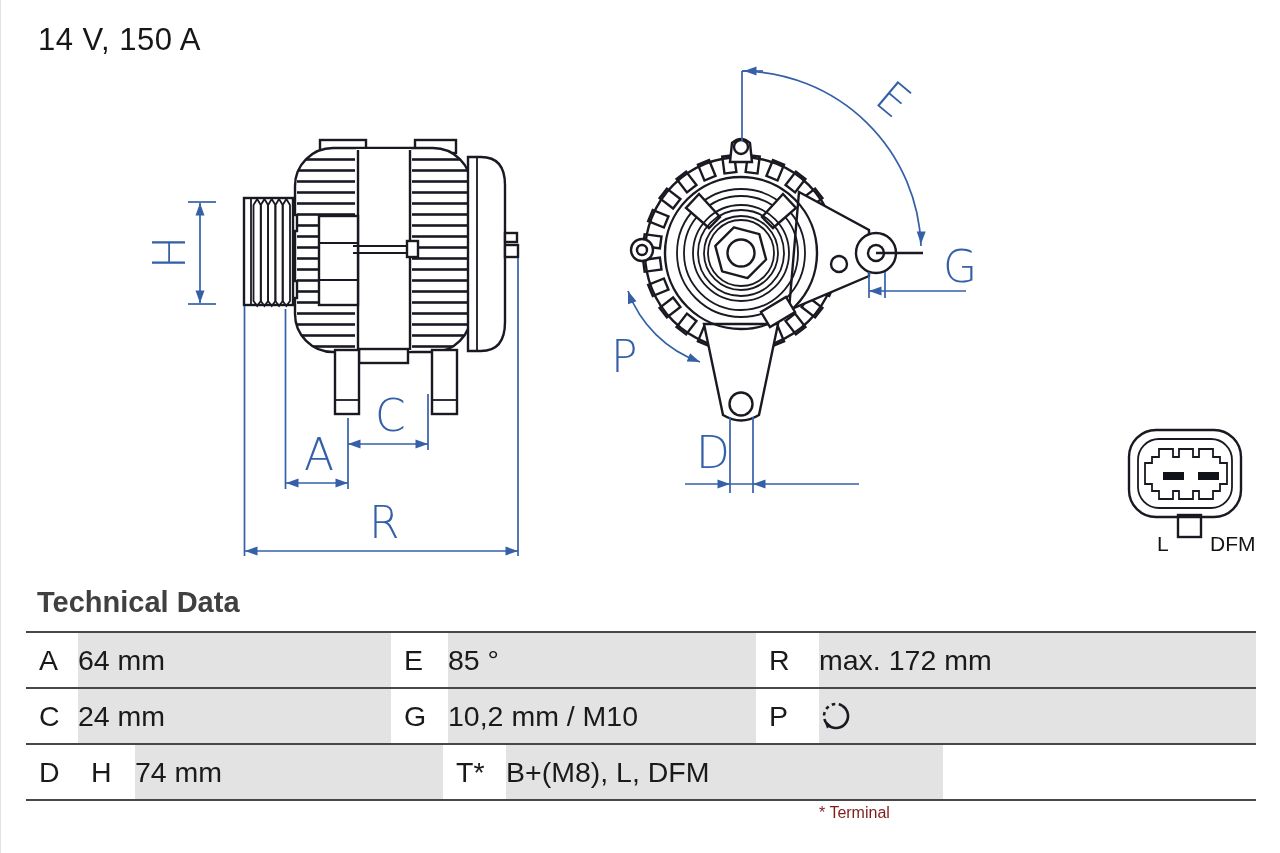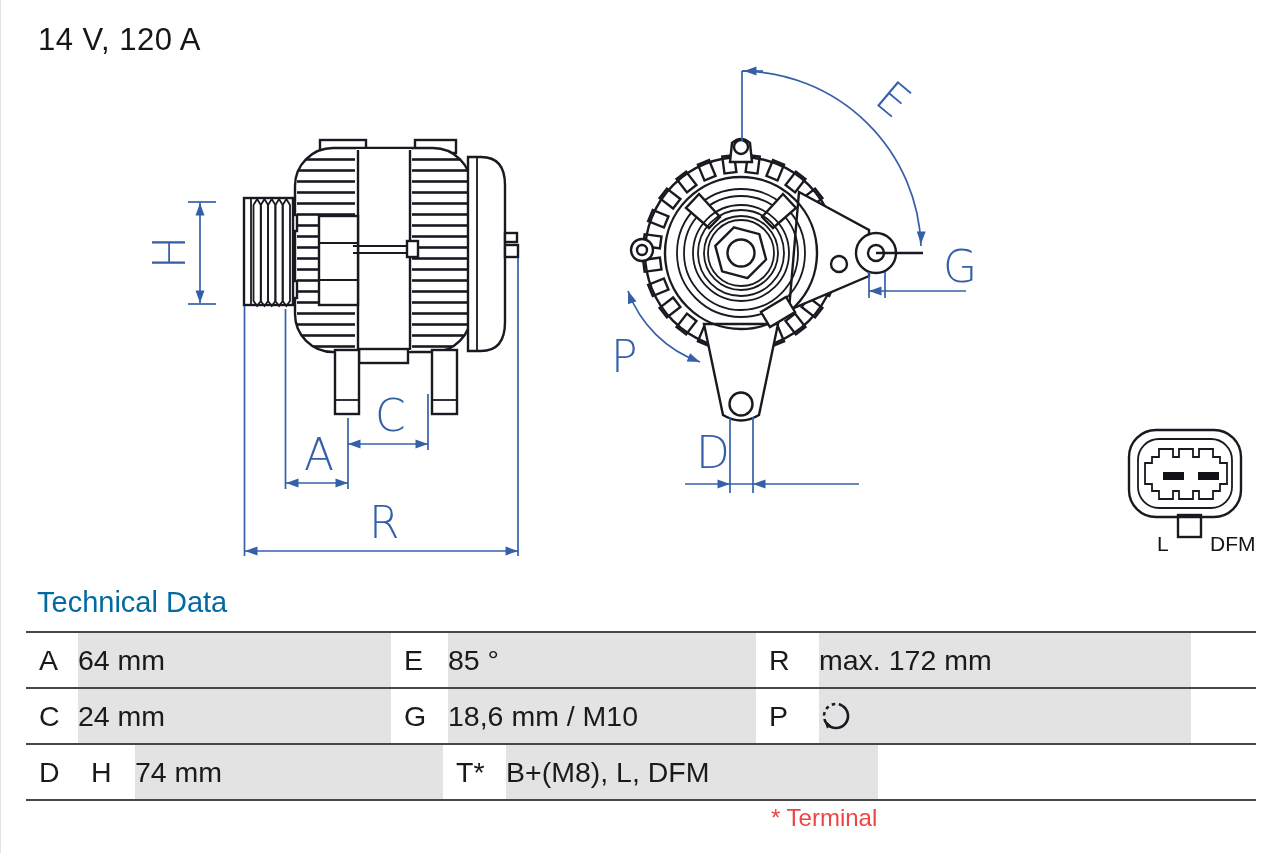--- a/index.html
+++ b/index.html
@@ -14,44 +14,44 @@
   .drawing-svg{position:absolute;left:0;top:0;}
   
   .s  {stroke:#191922;stroke-width:2.4;fill:none;}
   .s2 {stroke:#191922;stroke-width:1.8;fill:none;}
   .sw {stroke:#191922;stroke-width:2.4;fill:#ffffff;}
   .blue {stroke:#3560a8;stroke-width:1.7;fill:none;}
   .bluef{fill:#3560a8;stroke:none;}
   text.dim{fill:#3560a8;font-family:"DejaVu Sans",sans-serif;font-weight:200;font-size:44px;}
   text.conn{fill:#141414;font-family:"Liberation Sans",sans-serif;font-size:21px;}
   .tech-title{
-    position:absolute;left:36px;top:586px;font-size:29px;font-weight:normal;color:#0369a1;
+    position:absolute;left:36px;top:586px;font-size:29px;font-weight:bold;color:#404040;
   }
   .data-table{
     position:absolute;left:25px;top:631px;width:1230px;height:166px;
     border-top:2px solid #474747;border-bottom:2px solid #474747;
     display:flex;flex-direction:column;box-sizing:content-box;
   }
   .data-row{flex:1;display:flex;align-items:stretch;}
   .data-row + .data-row{border-top:2px solid #474747;}
   .cell{display:flex;align-items:center;font-size:28.5px;box-sizing:border-box;}
   .cell.key{background:#ffffff;padding-left:13px;}
   .cell.val{background:#e3e3e3;}
   .w-k1{width:52px;} .w-v1{width:313px;}
   .w-k2{width:57px;} .w-v2{width:308px;}
-  .w-k3{width:63px;} .w-v3{width:372px;}
-  .footnote{position:absolute;left:770px;top:804px;font-size:24px;color:#ef4444;}
+  .w-k3{width:63px;} .w-v3{width:437px;}
+  .footnote{position:absolute;left:818px;top:804px;font-size:16px;color:#7f1d1d;}
   .p-rot{display:block;}
 </style>
 </head>
 <body>
 
 <div class="page">
 
-  <div class="rating">14 V, 120 A</div>
+  <div class="rating">14 V, 150 A</div>
 
   <svg class="drawing-svg" width="1280" height="580" viewBox="0 0 1280 580">
     <defs>
       <pattern id="finpat" patternUnits="userSpaceOnUse" width="8" height="11">
         <line x1="0" y1="5.5" x2="8" y2="5.5" stroke="#191922" stroke-width="2.6"></line>
       </pattern>
       <clipPath id="bodyclip">
           <rect x="294" y="148" width="176" height="204" rx="38"></rect>
         </clipPath>
       <polygon id="arr" points="0,0 -4.5,12.5 4.5,12.5"></polygon>
@@ -248,21 +248,21 @@
       <div class="cell val w-v1">64 mm</div>
       <div class="cell key w-k2">E</div>
       <div class="cell val w-v2">85 °</div>
       <div class="cell key w-k3">R</div>
       <div class="cell val w-v3">max. 172 mm</div>
     </div>
     <div class="data-row">
       <div class="cell key w-k1">C</div>
       <div class="cell val w-v1">24 mm</div>
       <div class="cell key w-k2">G</div>
-      <div class="cell val w-v2">18,6 mm / M10</div>
+      <div class="cell val w-v2">10,2 mm / M10</div>
       <div class="cell key w-k3">P</div>
       <div class="cell val w-v3">
         <svg class="p-rot" width="34" height="34" viewBox="0 0 34 34">
           <path d="M23,6.6 A12,12 0 1 1 7.2,23.9" fill="none" stroke="#191922" stroke-width="2.6"></path>
           <path d="M23,6.6 A12,12 0 0 0 7.2,23.9" fill="none" stroke="#191922" stroke-width="2.6" stroke-dasharray="3.5 3.5"></path>
           <polygon points="4.9,20.6 12.2,26.6 8,29.4" fill="#191922"></polygon>
         </svg>
       </div>
     </div>
     <div class="data-row">

